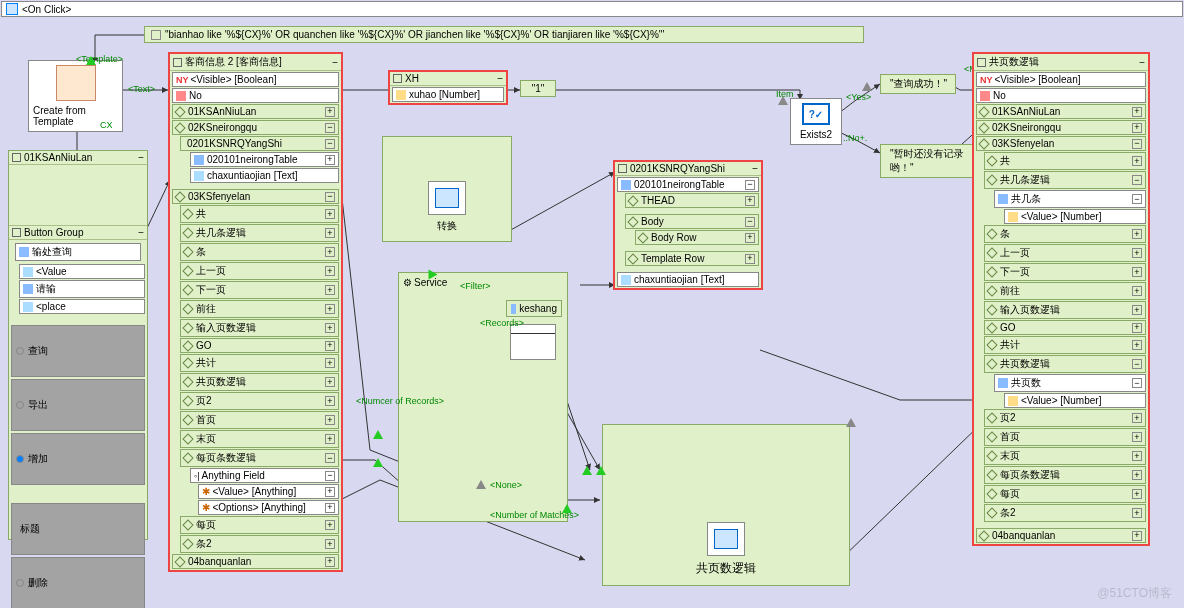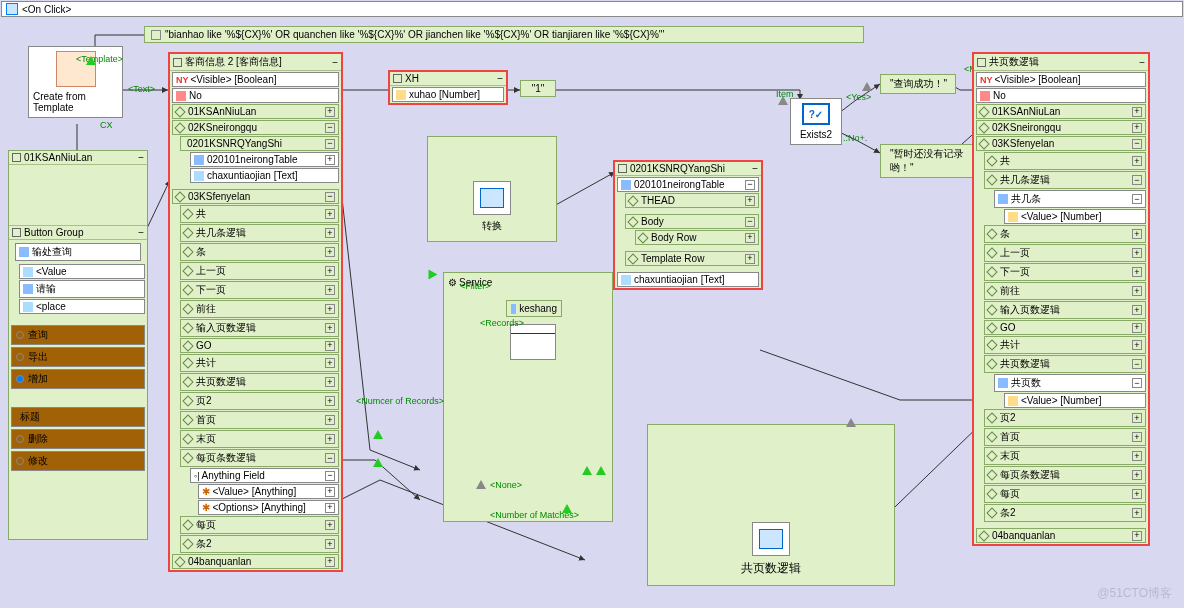--- a/index.html
+++ b/index.html
@@ -15,26 +15,26 @@
 .item .ic { width: 10px; height: 10px; margin-right: 3px; flex-shrink: 0; }
 .item .plus { margin-left: auto; width: 10px; height: 10px; border: 1px solid #888; display: flex; align-items: center; justify-content: center; font-size: 9px; line-height: 1; }
 .item.indent { margin-left: 10px; }
 .item.indent2 { margin-left: 20px; }
 .diamond { width: 8px; height: 8px; background: #e0f0c8; border: 1px solid #668844; transform: rotate(45deg); }
 .ic.red { background: #ff8888; }
 .ic.blue { background: #88bbff; }
 .ic.cyan { background: #aaddff; }
 .ic.yellow { background: #ffdd88; }
 .btn-grp-panel { position: absolute; background: #e0f0c8; border: 1px solid #88aa66; }
-.btn-item { display: flex; align-items: center; border: 1px solid #888; background: #a16207; margin: 2px; padding: 2px 4px; }
+.btn-item { display: flex; align-items: center; border: 1px solid #888; background: #a3a3a3; margin: 2px; padding: 18px 4px; }
 .btn-item .dot { width: 8px; height: 8px; border: 1px solid #888; border-radius: 50%; margin-right: 4px; flex-shrink: 0; }
 .btn-item.sel .dot { background: #0080ff; }
 .node-box { position: absolute; background: #fff; border: 1px solid #888; display: flex; flex-direction: column; align-items: center; padding: 4px; }
 .node-lbl { font-size: 10px; margin-top: 4px; }
-.big-box { position: absolute; background: #e0f0c8; border: 1px solid #88aa66; display: flex; flex-direction: column; align-items: center; justify-content: flex-end; padding-bottom: 8px; margin-left: 45px; }
+.big-box { position: absolute; background: #e0f0c8; border: 1px solid #88aa66; display: flex; flex-direction: column; align-items: center; justify-content: flex-end; padding-bottom: 8px; }
 .inner-white { background: #fff; border: 1px solid #888; padding: 6px; margin: 4px; }
 .port-lbl { position: absolute; color: #008800; font-size: 9px; }
 .tri { width: 0; height: 0; border-left: 5px solid transparent; border-right: 5px solid transparent; border-bottom: 9px solid #22cc22; position: absolute; }
 .tri.gray { border-bottom-color: #888; }
 svg.wires { position: absolute; top: 0; left: 0; width: 1184px; height: 608px; pointer-events: none; }
 .watermark { position: absolute; bottom: 6px; right: 12px; color: rgba(0,0,0,0.15); font-size: 12px; }
 .svc-icon { width: 32px; height: 40px; background: linear-gradient(#4488cc,#2266aa); border-radius: 4px; position: relative; }
 .svc-icon::after { content: ''; position: absolute; right: -6px; bottom: -6px; width: 18px; height: 18px; background: #fff; border: 2px solid #333; border-radius: 50%; }
 .conv-icon { width: 24px; height: 20px; border: 1px solid #0066cc; background: #cce6ff; position: relative; }
 .alert-icon { width: 28px; height: 28px; background: #fff; border: 1px solid #cc8800; display: flex; align-items: center; justify-content: center; font-size: 18px; font-weight: bold; color: #ff4400; border-radius: 2px; }
@@ -77,21 +77,21 @@
 <div class="title-bar">
   <div class="ico"></div>
   <span>&lt;On Click&gt;</span>
 </div>
 
 <div class="formula" style="top:26px;left:144px;width:720px">
   <div style="width:10px;height:10px;border:1px solid #888;margin-right:4px"></div>
   <span>"bianhao like '%${CX}%' OR quanchen like '%${CX}%' OR jianchen like '%${CX}%'  OR tianjiaren like '%${CX}%'"</span>
 </div>
 
-<div class="node-box" style="top:46px;left:28px;width:95px">
+<div class="node-box" style="top:60px;left:28px;width:95px">
   <div style="width:40px;height:36px;border:1px solid #cc8866;background:#ffe8d0"></div>
   <div class="node-lbl">Create from Template</div>
 </div>
 <div class="port-lbl" style="top:54px;left:76px">&lt;Template&gt;</div>
 <div class="port-lbl" style="top:84px;left:128px">&lt;Text&gt;</div>
 <div class="port-lbl" style="top:120px;left:100px">CX</div>
 <div class="tri" style="top:56px;left:86px"></div>
 
 <div class="btn-grp-panel" style="top:150px;left:8px;width:140px;height:390px">
   <div class="panel-hdr">

